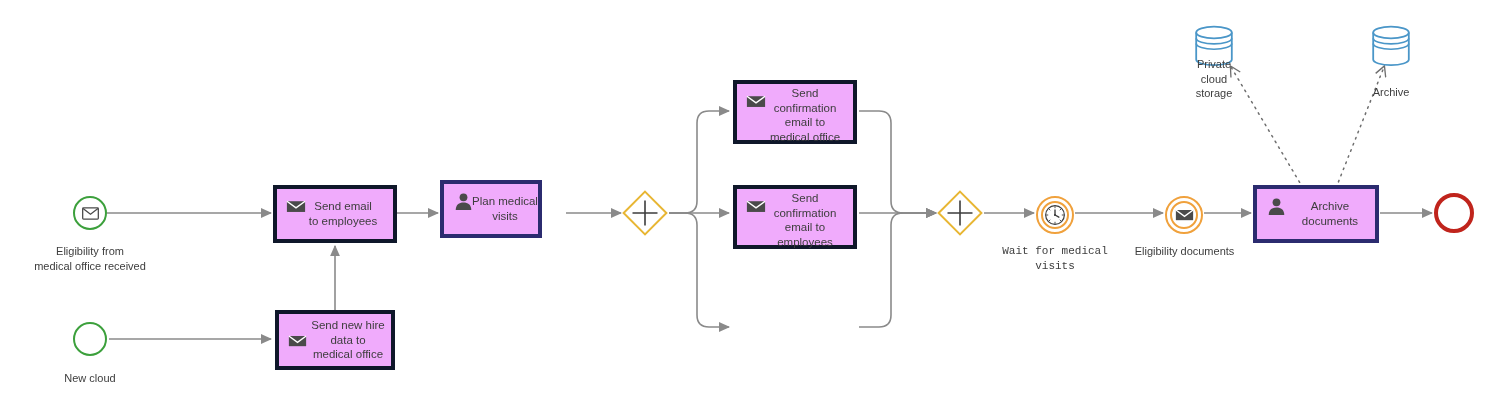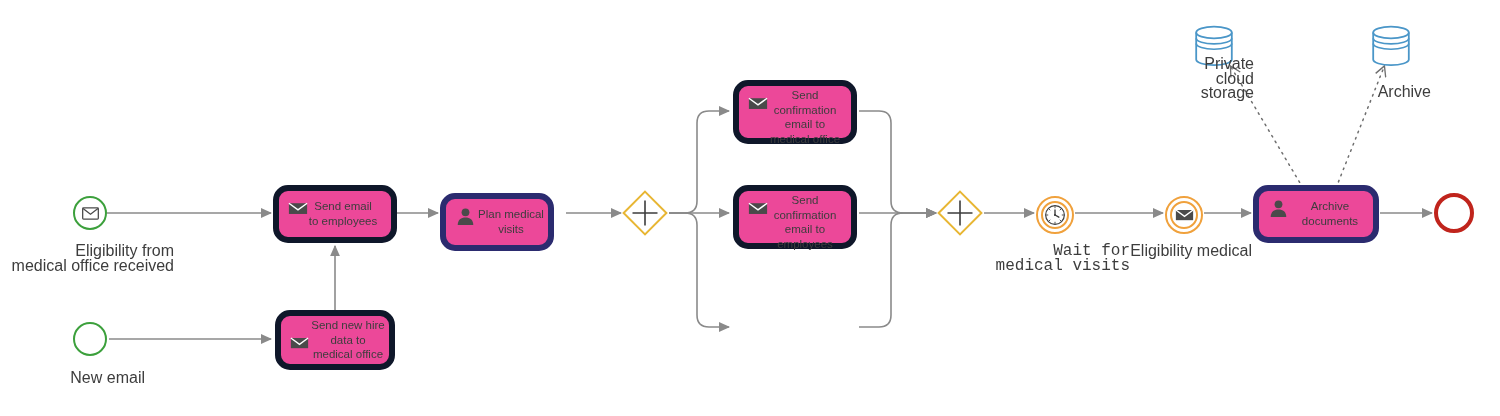--- a/index.html
+++ b/index.html
@@ -10,23 +10,23 @@
     font-family:"Liberation Sans", sans-serif;
     color:#3d3d3d;
     overflow:hidden;
     position:relative;
   }
   #canvas { position:absolute; inset:0; width:1500px; height:416px; }
   #edges { position:absolute; left:0; top:0; width:1500px; height:416px; }
 
   
   .task {
-    background:#ec4899;
-    border-radius:15px;
-    border:6px solid #0f172a;
+    background:#f0abfc;
+    border-radius:0;
+    border:4px solid #0f172a;
     display:block;
     position:absolute;
   }
   .task.user { border-color:#2b2b6f; }
   .task-icon {
     position:absolute; left:8px; top:6px;
     width:22px; height:22px;
     display:flex; align-items:center; justify-content:center;
   }
   .task-label {
@@ -56,24 +56,24 @@
 
   
   .gateway { position:absolute; }
 
   
   .datastore { position:absolute; }
 
   
   .ext-label {
     position:absolute;
-    font-size:16px;
+    font-size:11px;
     line-height:14.6px;
     color:#3d3d3d;
-    text-align:right;
+    text-align:center;
     white-space:pre-line;
   }
 </style>
 </head>
 <body>
 
 <div id="canvas">
 
   <svg id="edges" viewBox="0 0 1500 416" xmlns="http://www.w3.org/2000/svg">
     <defs>
@@ -129,21 +129,21 @@
       <svg width="17" height="13" viewBox="0 0 20 15" xmlns="http://www.w3.org/2000/svg">
         <rect x="0.8" y="0.8" width="18.4" height="13.4" rx="1" fill="none" stroke="#4a4a4a" stroke-width="1.5"></rect>
         <path d="M1.2,1.6 L10,8.4 L18.8,1.6" fill="none" stroke="#4a4a4a" stroke-width="1.5"></path>
       </svg>
     </span>
   </div>
   <div class="ext-label" style="left:6px; top:244px; width:168px;">Eligibility from
 medical office received</div>
 
   <div class="event start-event" style="left:73px; top:322px; width:34px; height:34px;"></div>
-  <div class="ext-label" style="left:35px; top:371px; width:110px;">New email</div>
+  <div class="ext-label" style="left:35px; top:371px; width:110px;">New cloud</div>
 
   <div class="task" style="left:273px; top:185px; width:124px; height:58px;">
     <span class="task-icon">
       <svg width="20" height="15" viewBox="0 0 22 16" xmlns="http://www.w3.org/2000/svg">
         <path d="M1,2.2 L21,2.2 L21,14 L1,14 Z" fill="#4a4a4a"></path>
         <path d="M1,2.2 L11,9.6 L21,2.2" fill="none" stroke="#ffffff" stroke-width="1.6"></path>
       </svg>
     </span>
     <div class="task-label center-v" style="white-space:pre-line; padding-left:16px;">Send email
 to employees</div>
@@ -154,21 +154,21 @@
       <svg width="19" height="14" viewBox="0 0 22 16" xmlns="http://www.w3.org/2000/svg">
         <path d="M1,2.2 L21,2.2 L21,14 L1,14 Z" fill="#4a4a4a"></path>
         <path d="M1,2.2 L11,9.6 L21,2.2" fill="none" stroke="#ffffff" stroke-width="1.6"></path>
       </svg>
     </span>
     <div class="task-label center-v" style="white-space:pre-line; padding-left:26px;">Send new hire
 data to
 medical office</div>
   </div>
 
-  <div class="task user" style="left:440px; top:193px; width:114px; height:58px;">
+  <div class="task user" style="left:440px; top:180px; width:102px; height:58px;">
     <span class="task-icon" style="left:8px; top:6px;">
       <svg width="19" height="19" viewBox="0 0 20 20" xmlns="http://www.w3.org/2000/svg">
         <circle cx="10" cy="5.6" r="4.1" fill="#4a4a4a"></circle>
         <path d="M1.8,19 C1.8,13.4 5.4,11 10,11 C14.6,11 18.2,13.4 18.2,19 Z" fill="#4a4a4a"></path>
       </svg>
     </span>
     <div class="task-label center-v" style="white-space:pre-line; padding-left:28px;">Plan medical
 visits</div>
   </div>
 
@@ -240,21 +240,21 @@
   <div class="event inter-event" style="left:1165px; top:196px; width:38px; height:38px;">
     <div class="inter-inner" style="left:3px; top:3px; width:28px; height:28px;">
       <span class="event-icon">
         <svg width="19" height="14" viewBox="0 0 22 16" xmlns="http://www.w3.org/2000/svg">
           <path d="M1,2.2 L21,2.2 L21,14 L1,14 Z" fill="#4a4a4a"></path>
           <path d="M1,2.2 L11,9.6 L21,2.2" fill="none" stroke="#ffffff" stroke-width="1.6"></path>
         </svg>
       </span>
     </div>
   </div>
-  <div class="ext-label" style="left:1117px; top:244px; width:135px;">Eligibility medical</div>
+  <div class="ext-label" style="left:1117px; top:244px; width:135px;">Eligibility documents</div>
 
   <div class="task user" style="left:1253px; top:185px; width:126px; height:58px;">
     <span class="task-icon" style="left:8px; top:6px;">
       <svg width="19" height="19" viewBox="0 0 20 20" xmlns="http://www.w3.org/2000/svg">
         <circle cx="10" cy="5.6" r="4.1" fill="#4a4a4a"></circle>
         <path d="M1.8,19 C1.8,13.4 5.4,11 10,11 C14.6,11 18.2,13.4 18.2,19 Z" fill="#4a4a4a"></path>
       </svg>
     </span>
     <div class="task-label center-v" style="white-space:pre-line; padding-left:28px;">Archive
 documents</div>

